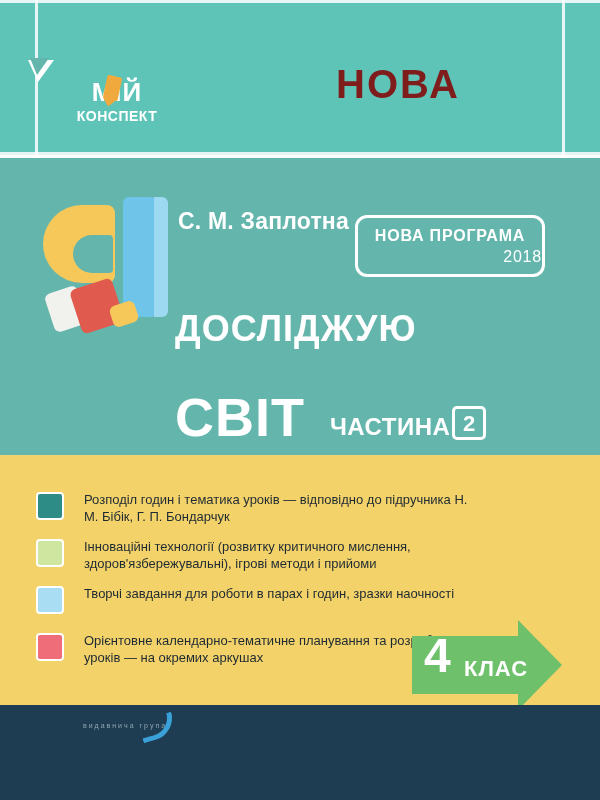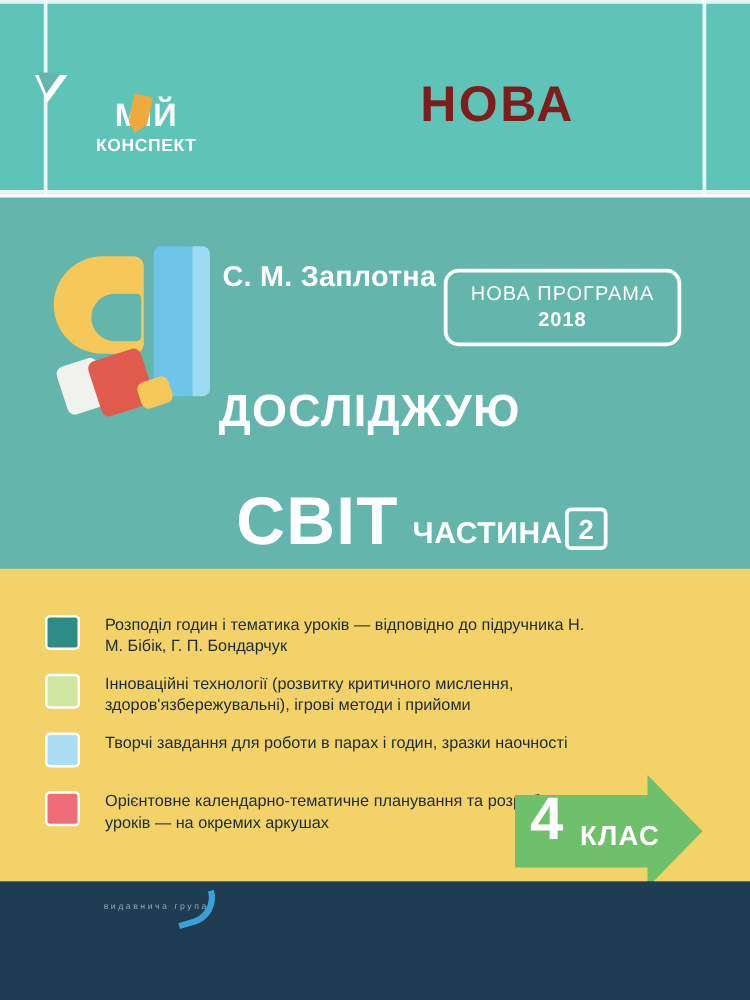--- a/index.html
+++ b/index.html
@@ -123,31 +123,31 @@
     border-radius: 12px;
     box-sizing: border-box;
   }
   .bubble-l1 {
     position: absolute;
     left: 0; top: 9px;
     width: 100%;
     text-align: center;
     color: #ffffff;
     font-size: 16px;
-    font-weight: normal;
+    font-weight: bold;
     letter-spacing: .8px;
   }
   .bubble-l2 {
     position: absolute;
     left: 0; top: 30px;
     width: 100%;
-    text-align: center;
+    text-align: right;
     color: #ffffff;
     font-size: 16px;
-    font-weight: bold;
+    font-weight: normal;
     letter-spacing: .8px;
   }
   .bubble-tail {
     position: absolute;
     left: 28px; top: 60px;
     width: 0; height: 0;
     border-left: 10px solid transparent;
     border-right: 16px solid transparent;
     border-top: 22px solid #ffffff;
   }
@@ -166,21 +166,21 @@
     left: 175px; top: 300px;
     width: 410px;
     font-size: 36px;
     font-weight: bold;
     color: #ffffff;
     letter-spacing: 1px;
     line-height: 58px;
   }
   .title-second {
     position: absolute;
-    left: 189px; top: 388px;
+    left: 175px; top: 388px;
     font-size: 54px;
     font-weight: bold;
     color: #ffffff;
     letter-spacing: 1px;
     line-height: 58px;
   }
   .part-label {
     position: absolute;
     left: 330px; top: 413px;
     font-size: 24px;

